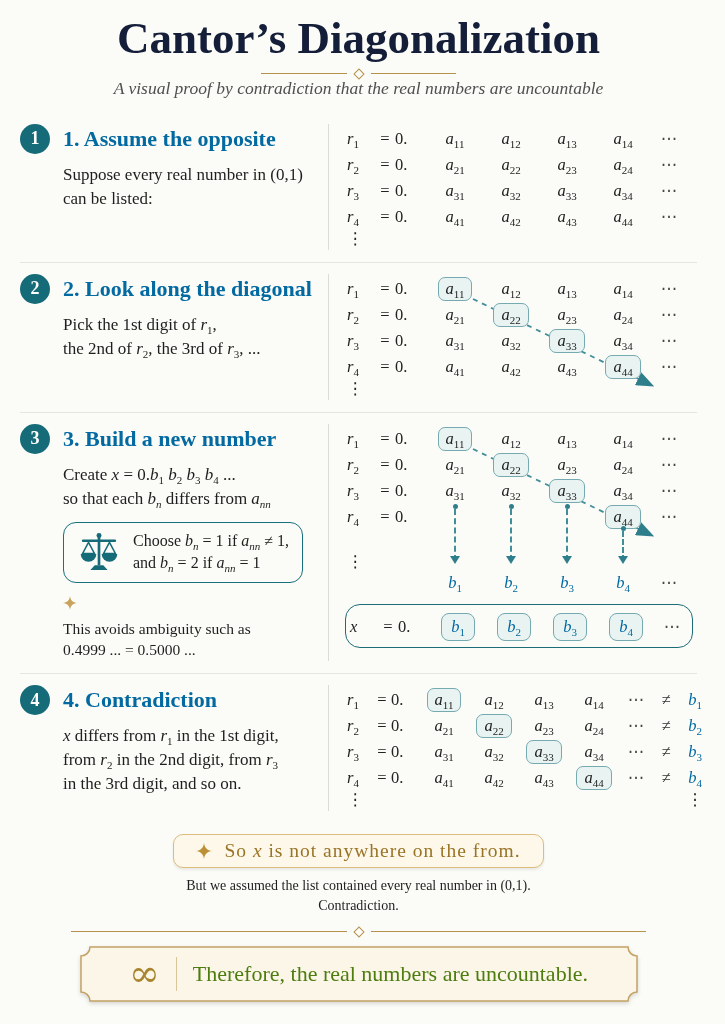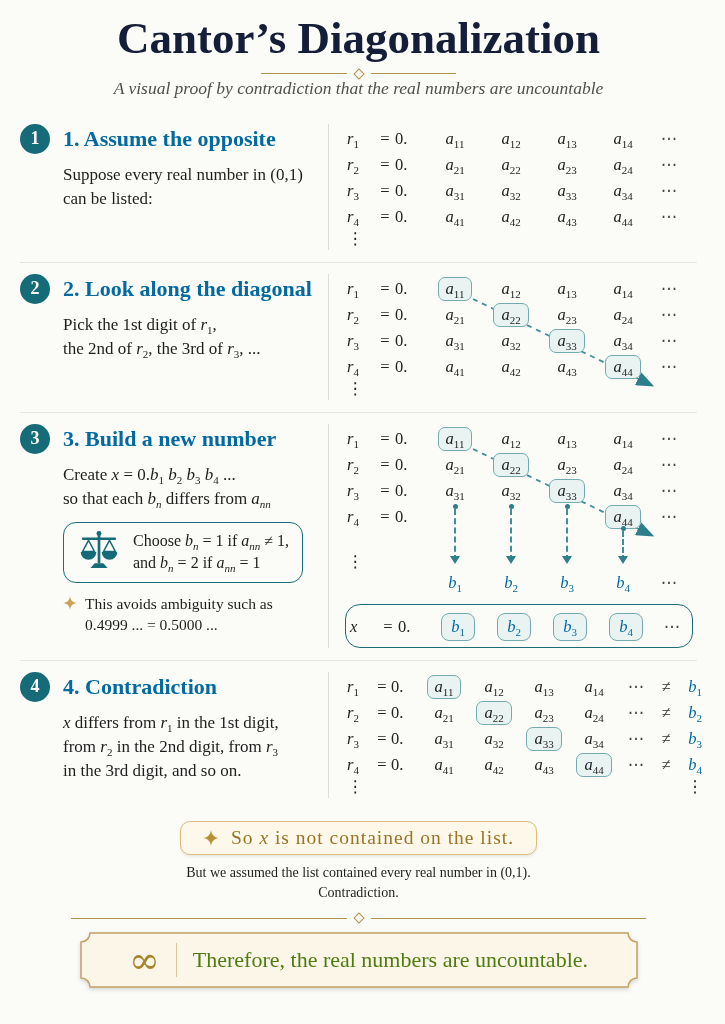--- a/index.html
+++ b/index.html
@@ -63,23 +63,23 @@
   .varrow::after{content:"";position:absolute;bottom:-8px;left:-6px;
     border:5px solid transparent;border-top:8px solid #2e7f8b;}
 
   
   .xbox{margin-top:8px;width:fit-content;border:1.8px solid #1c6d78;border-radius:15px;padding:4px 2px;}
   .xbox .mcell{height:32px;line-height:32px;}
   .xbox .hl{line-height:25px;height:26px;padding:0 9px;border-radius:8px;}
 
   
   .rule-box{margin:11px 0 0 43px;width:fit-content;border:1.6px solid #17707c;border-radius:13px;
-    padding:7px 13px;display:flex;gap:12px;}
+    padding:7px 13px;display:flex;align-items:center;gap:12px;}
   .rule-text{font-size:16px;line-height:1.4;}
-  .note{margin:10px 0 0 43px;font-size:15.5px;line-height:1.4;display:flex;gap:8px;}
+  .note{margin:10px 0 0 43px;font-size:15.5px;line-height:1.4;display:flex;gap:8px;flex-direction:column;}
   .note .sparkle{margin-top:3px;flex:none;}
 
   
   .note-box{margin:11px auto 0;width:fit-content;border:1.5px solid #dcbd7d;background:#fdf8ea;
     border-radius:10px;padding:5px 22px;color:#9a7426;font-size:19.5px;letter-spacing:1px;
     display:flex;gap:12px;align-items:center;box-shadow:0 2px 3px rgba(0,0,0,.08);}
   .after-lines{text-align:center;font-size:14px;margin-top:8px;line-height:1.45;}
   .foot-div{width:575px;margin:11px auto 0;}
   .banner{margin:9px auto 0;width:560px;height:58px;position:relative;
     filter:drop-shadow(0 2px 2px rgba(0,0,0,.15));}
@@ -442,21 +442,21 @@
           </div>
       </div>
     </div>
 
   </div>
 
   <div class="note-box">
     <svg width="16" height="16" viewBox="0 0 16 16">
       <path d="M8 0 C8.6 4.8 11.2 7.4 16 8 C11.2 8.6 8.6 11.2 8 16 C7.4 11.2 4.8 8.6 0 8 C4.8 7.4 7.4 4.8 8 0 Z" fill="#bb8f35"></path>
     </svg>
-    <span><span>So </span><span class="it">x</span><span> is not contained on the list.</span></span>
+    <span><span>So </span><span class="it">x</span><span> is not anywhere on the from.</span></span>
   </div>
 
   <div class="after-lines">
     <div>But we assumed the list contained every real number in (0,1).</div>
     <div>Contradiction.</div>
   </div>
 
   <div class="gdiv foot-div">
     <div class="line"></div>
     <div class="dsquare"></div>

